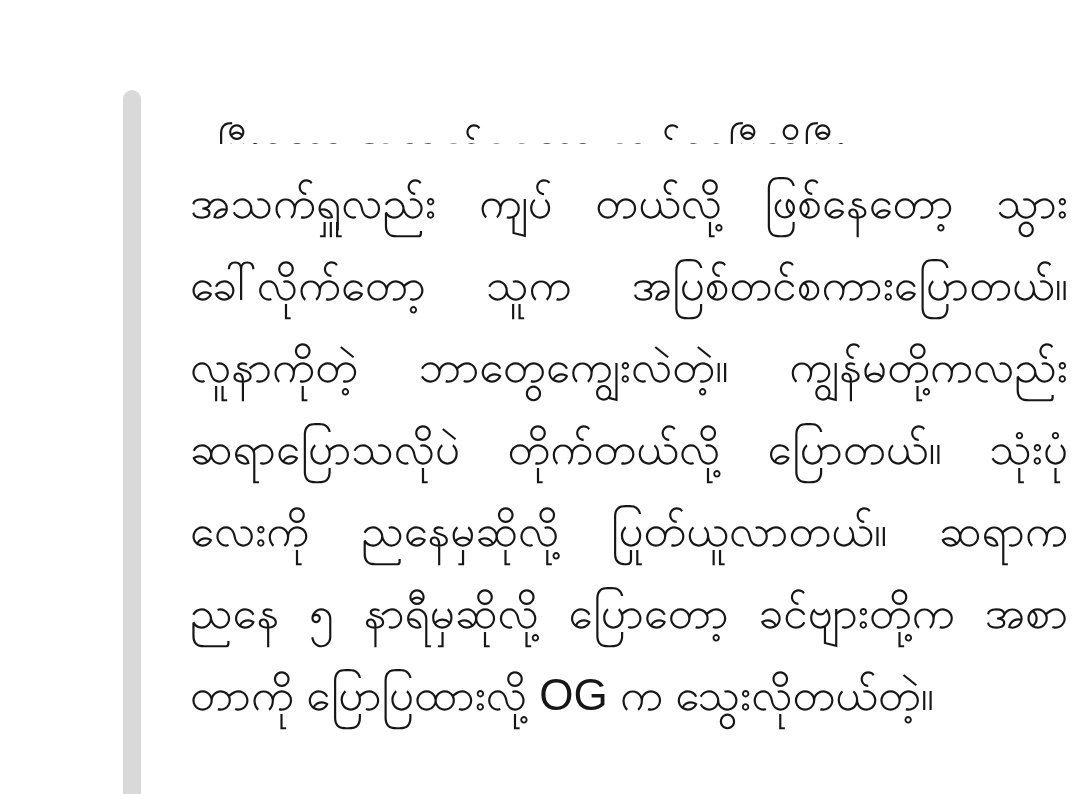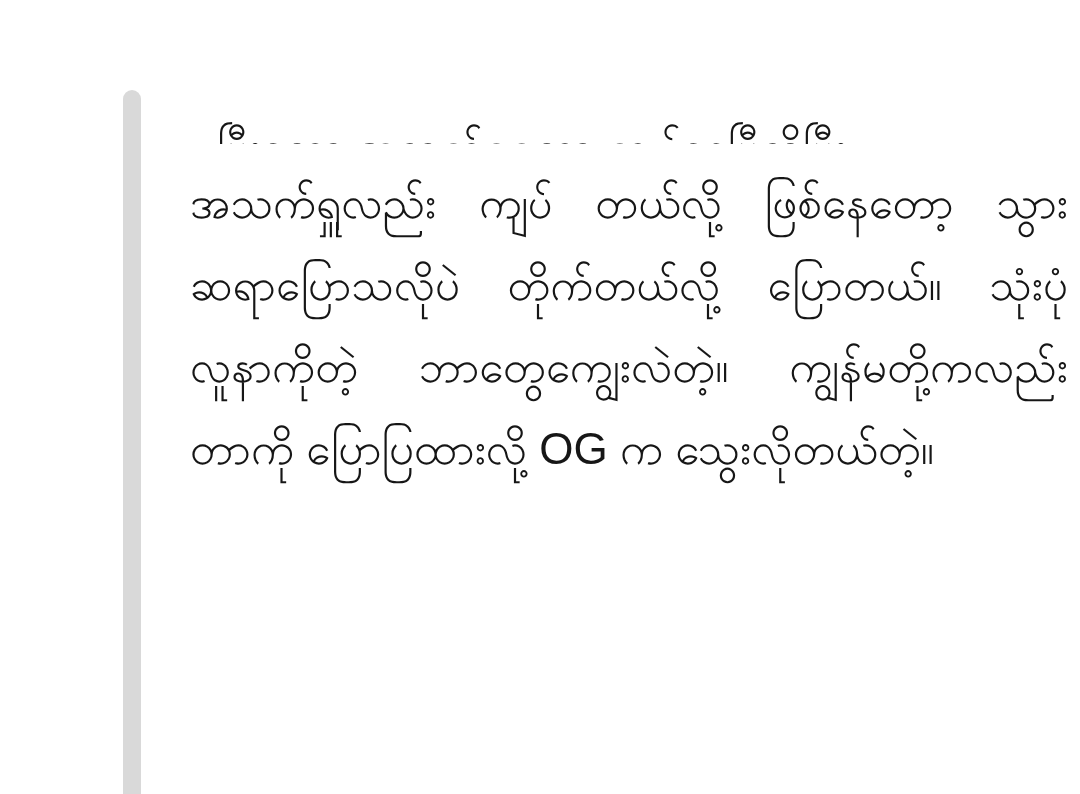--- a/index.html
+++ b/index.html
@@ -72,22 +72,25 @@
   <div class="edge-line left"></div>
   <div class="edge-line right"></div>
 
   <div class="text-block">
 
     <div class="clip-top">
       <span>ပြီးတော့ အသက်ရှူရတာ ကျပ်နေပြီဆိုပြီး</span>
     </div>
 
     <div class="line justified">အသက်ရှူလည်း ကျပ် တယ်လို့ ဖြစ်နေတော့ သွား</div>
+    <div class="line justified">ခေါ်လိုက်တော့ သူက အပြစ်တင်စကားပြောတယ်။</div>
+    <div class="line justified">လူနာကိုတဲ့ ဘာတွေကျွေးလဲတဲ့။ ကျွန်မတို့ကလည်း</div>
     <div class="line justified">ဆရာပြောသလိုပဲ တိုက်တယ်လို့ ပြောတယ်။ သုံးပုံ</div>
-    <div class="line justified">လူနာကိုတဲ့ ဘာတွေကျွေးလဲတဲ့။ ကျွန်မတို့ကလည်း</div>
+    <div class="line justified">လေးကို ညနေမှဆိုလို့ ပြုတ်ယူလာတယ်။ ဆရာက</div>
+    <div class="line justified">ညနေ ၅ နာရီမှဆိုလို့ ပြောတော့ ခင်ဗျားတို့က အစာ</div>
     <div class="line lastline">တာကို ပြောပြထားလို့ OG က သွေးလိုတယ်တဲ့။</div>
 
   </div>
 
   <div class="clip-bottom">
     <span>ဒါနဲ့ ကျွန်မတို့ကလည်း သွေးရှာပေးဖို့</span>
   </div>
 
 </div>
 

